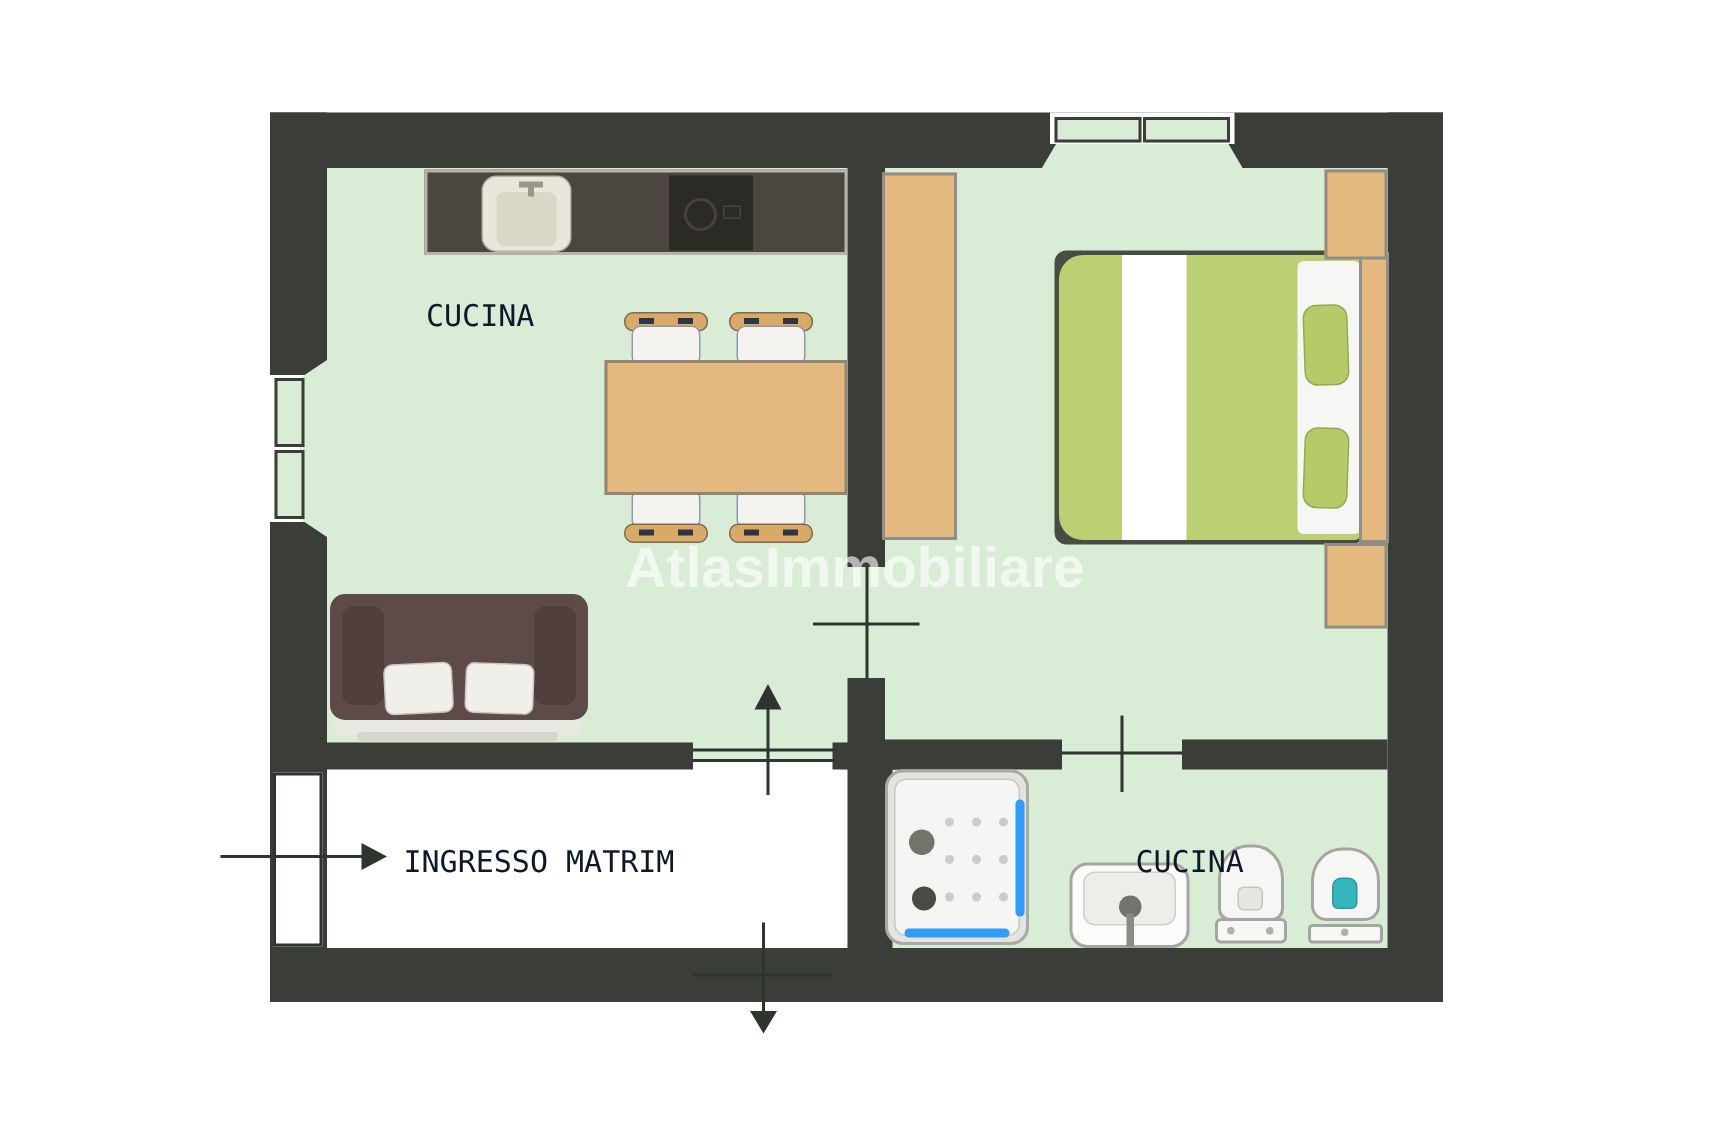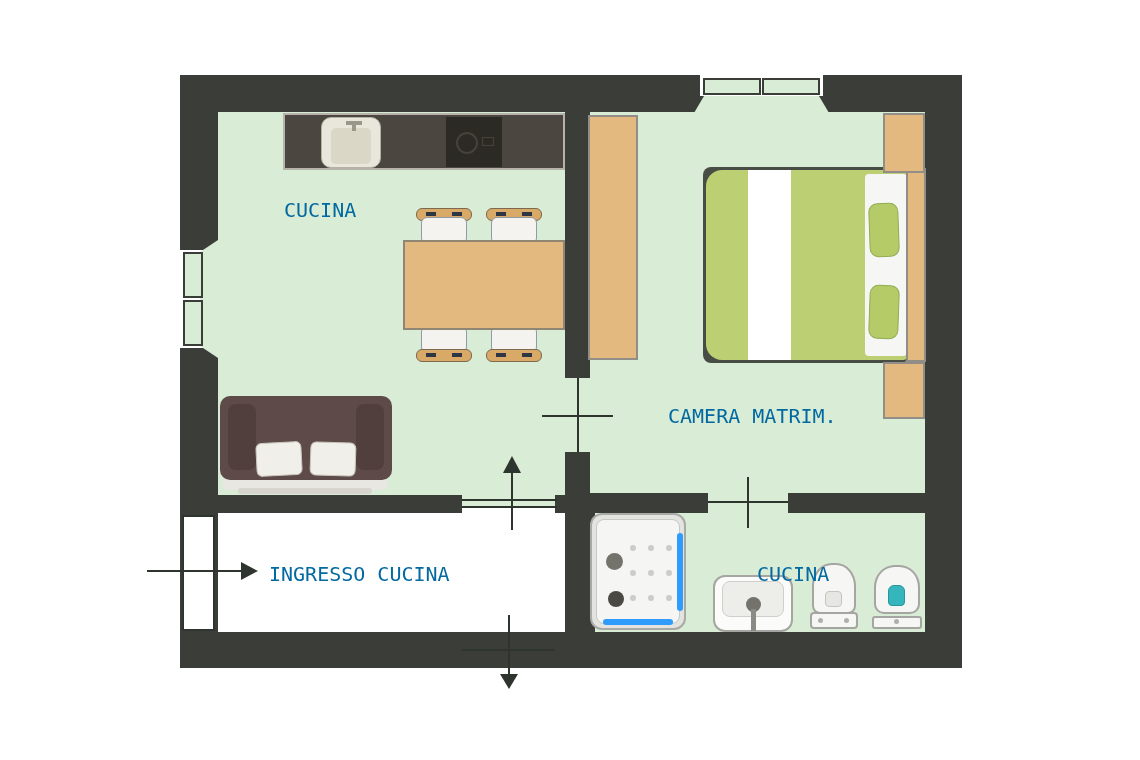--- a/index.html
+++ b/index.html
@@ -9,21 +9,21 @@
   .wall{background:#3a3d38;}
   .floor{background:#d9ecd5;}
   .corridor{background:#ffffff;}
   .white{background:#ffffff;}
   .dline{background:#2e342e;}
   .pane{background:#d9ecd5;border:2px solid #3a3d38;}
   .splay{background:#d9ecd5;}
   .tan{background:#e3b97f;border:2px solid #908e86;}
   .fixture{background:#f6f6f4;border:2px solid #a5a5a1;}
   .dot{border-radius:50%;background:#b0b0ab;}
-  .room-label{font-size:20px;color:#0369a1;white-space:nowrap;}
+  .room-label{font-size:20px;color:#0f172a;white-space:nowrap;}
   .watermark{font-family:"Liberation Sans",sans-serif;font-weight:bold;font-size:38px;
              color:rgba(255,255,255,0.62);white-space:nowrap;transform:translateX(-50%);}
   .tri{width:0;height:0;}
 </style>
 </head>
 <body>
 
 <div class="plan">
 
   <div class="abs floor" style="left:218px;top:112px;width:372px;height:401px;"></div>
@@ -164,18 +164,18 @@
 
   <div class="abs dline" style="left:462px;top:649px;width:93px;height:2px;"></div>
   <div class="abs dline" style="left:508px;top:615px;width:2px;height:61px;"></div>
   <div class="abs tri" style="left:500px;top:674px;border-left:9px solid transparent;border-right:9px solid transparent;border-top:15px solid #2e342e;"></div>
 
   <div class="abs white" style="left:182px;top:515px;width:33px;height:116px;border:2px solid #2e342e;"></div>
   <div class="abs dline" style="left:147px;top:570px;width:96px;height:2px;"></div>
   <div class="abs tri" style="left:241px;top:562px;border-top:9px solid transparent;border-bottom:9px solid transparent;border-left:17px solid #2e342e;"></div>
 
   <div class="abs room-label" style="left:284px;top:198px;">CUCINA</div>
-  <div class="abs room-label" style="left:668px;top:404px;">CAMERA MATRIM.</div>
-  <div class="abs room-label" style="left:269px;top:562px;">INGRESSO CUCINA</div>
+  <div class="abs room-label" style="left:269px;top:562px;">INGRESSO MATRIM</div>
   <div class="abs room-label" style="left:757px;top:562px;">CUCINA</div>
 
+  <div class="abs watermark" style="left:570px;top:358px;">AtlasImmobiliare</div>
 
 </div>
 
 </body></html>

